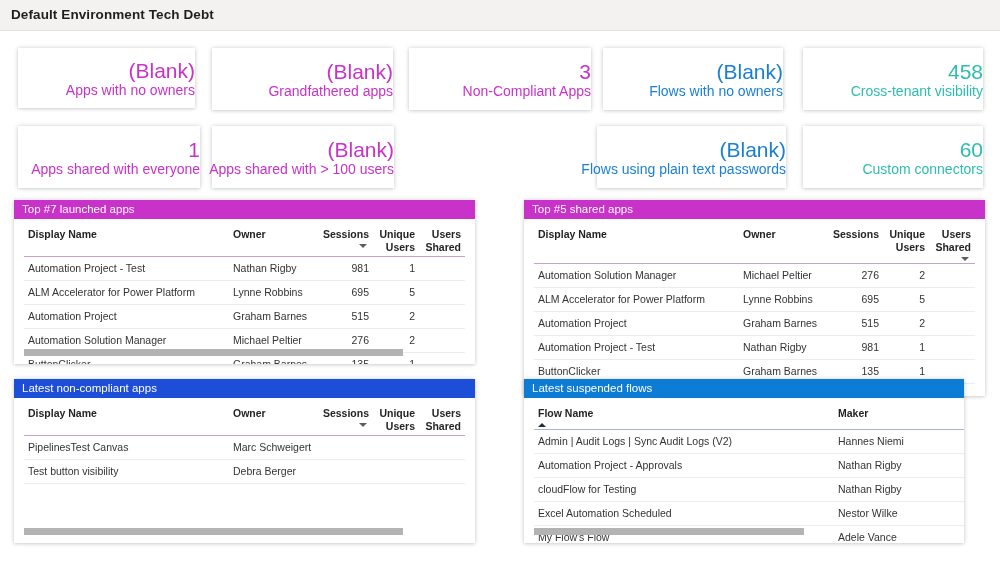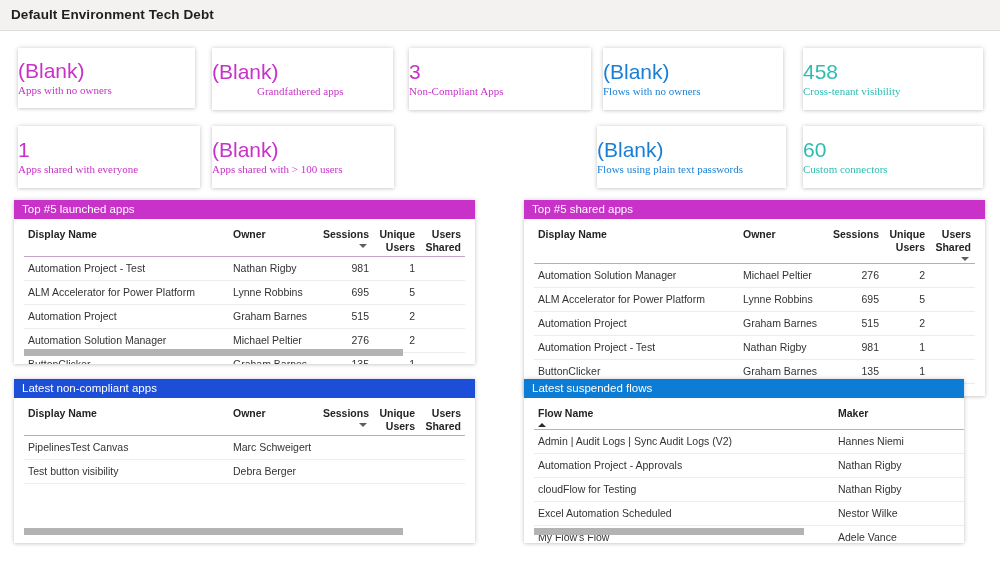--- a/index.html
+++ b/index.html
@@ -48,36 +48,35 @@
   }
 
   
   .kpi {
     position: absolute;
     background: #ffffff;
     box-shadow: 0 0 5px rgba(0,0,0,.16), 0 1px 3px rgba(0,0,0,.10);
     box-sizing: border-box;
     display: flex;
     flex-direction: column;
-    align-items: flex-start;
+    align-items: flex-end;
     justify-content: center;
   }
   .kpi .value {
     font-size: 21px;
     line-height: 24px;
     font-weight: 400;
     margin-bottom: 1px;
     white-space: nowrap;
   }
   .kpi .label {
-    font-size: 11px;
+    font-size: 14px;
     line-height: 13px;
     font-weight: 400;
     white-space: nowrap;
-    font-family: Liberation Serif, serif;
   }
 
   
   .tablecard {
     position: absolute;
     background: #ffffff;
     box-shadow: 0 0 5px rgba(0,0,0,.16), 0 1px 3px rgba(0,0,0,.10);
     box-sizing: border-box;
     overflow: hidden;
   }
@@ -204,21 +203,21 @@
     <div class="value" style="color:#1a7fd4;">(Blank)</div>
     <div class="label" style="color:#1a7fd4;">Flows using plain text passwords</div>
   </div>
 
   <div class="kpi" style="left:803px; top:95px; width:180px; height:62px;">
     <div class="value" style="color:#2dbdb0;">60</div>
     <div class="label" style="color:#2dbdb0;">Custom connectors</div>
   </div>
 
   <div class="tablecard" style="left:14px; top:169px; width:461px; height:164px;">
-    <div class="vis-title" style="background:#c832c8;">Top #5 launched apps</div>
+    <div class="vis-title" style="background:#c832c8;">Top #7 launched apps</div>
     <div class="tbl">
       <table class="grid">
         <colgroup>
           <col style="width:205px">
             <col style="width:88px">
             <col style="width:56px">
             <col style="width:46px">
             <col style="width:46px">
         </colgroup>
         <thead>

